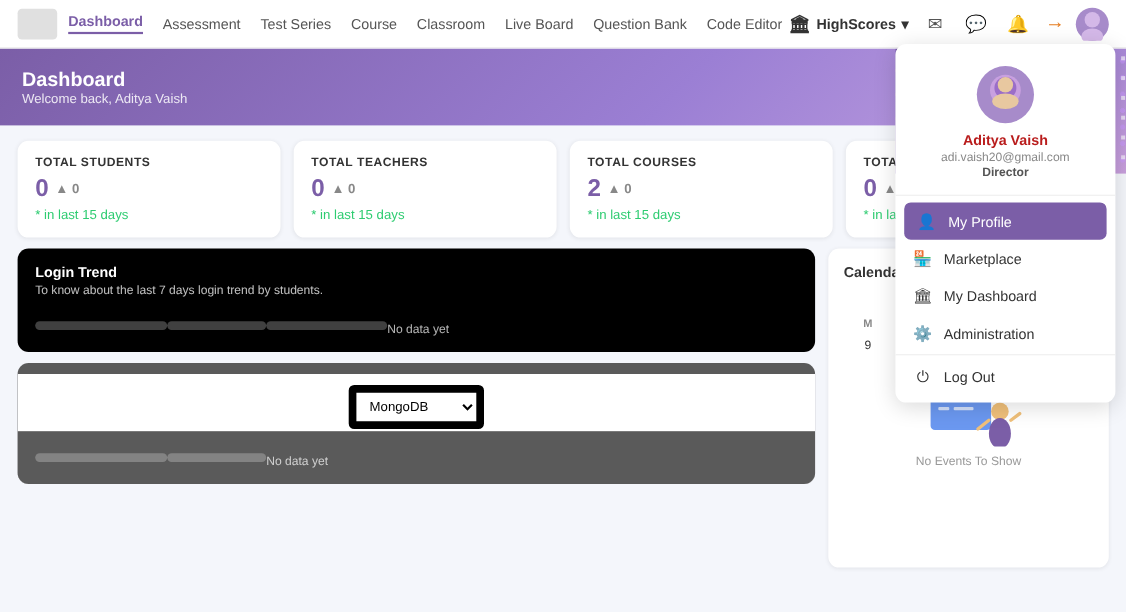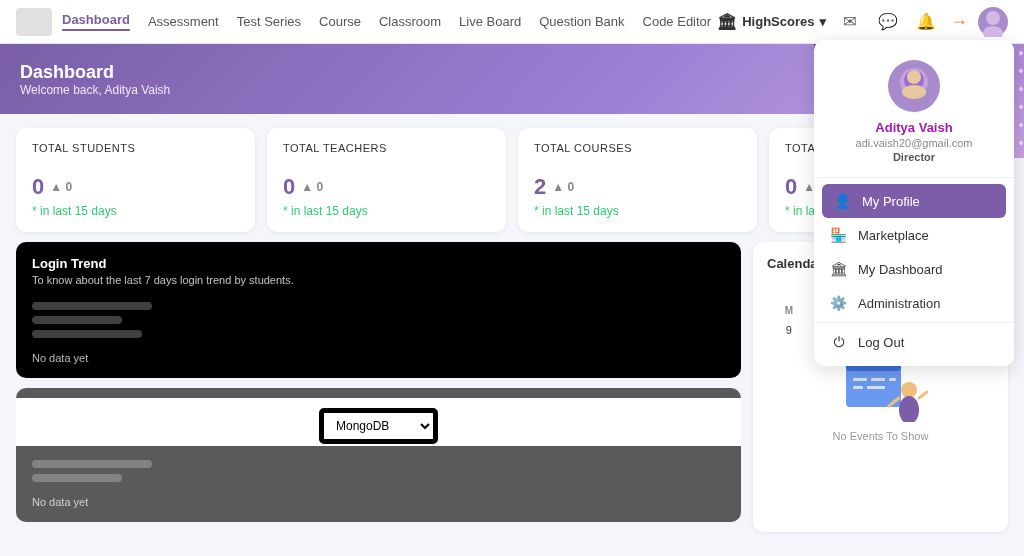--- a/index.html
+++ b/index.html
@@ -165,24 +165,24 @@
     }
     .stat-card {
       flex: 1;
       background: #fff;
       border-radius: 10px;
       padding: 14px 16px;
       box-shadow: 0 1px 4px rgba(0,0,0,0.07);
     }
     .stat-card .label {
       font-size: 11px;
-      font-weight: 400;
+      font-weight: 700;
       color: #333;
       letter-spacing: 0.5px;
-      margin-bottom: 20px;
+      margin-bottom: 4px;
     }
     .stat-card .value {
       font-size: 22px;
       font-weight: 700;
       color: #7b5ea7;
       display: flex;
       align-items: center;
       gap: 6px;
     }
     .stat-card .value .change {
@@ -222,22 +222,21 @@
       font-weight: 600;
     }
     .panel p {
       font-size: 11px;
       color: rgba(255,255,255,0.75);
       margin-top: 3px;
     }
     .panel-body {
       margin-top: 16px;
       display: flex;
-      flex-direction: column;
-      align-items: flex-start;
+      align-items: flex-end;
     }
     .bar-placeholder {
       width: 120px;
       height: 8px;
       background: rgba(255,255,255,0.25);
       border-radius: 4px;
       margin-bottom: 6px;
     }
     .bar-placeholder:nth-child(2) { width: 90px; }
     .bar-placeholder:nth-child(3) { width: 110px; }
@@ -247,21 +246,21 @@
       margin-top: 8px;
     }
 
     .select-row {
       display: flex;
       justify-content: center;
       margin-bottom: 12px;
     }
     .select-row select {
       padding: 5px 24px 5px 8px;
-      border: 5px solid #000000;
+      border: 7px solid #000000;
       border-radius: 5px;
       font-size: 12px;
       appearance: auto;
       cursor: pointer;
       background: #fff;
     }
 
     
     .right-panel {
       width: 255px;
@@ -356,21 +355,21 @@
       background: #a78bca;
       display: flex;
       align-items: center;
       justify-content: center;
       overflow: hidden;
       margin-bottom: 8px;
     }
     .dropdown-name {
       font-size: 13px;
       font-weight: 700;
-      color: #a21caf;
+      color: #b91c1c;
     }
     .dropdown-email {
       font-size: 11px;
       color: #888;
       margin-top: 2px;
     }
     .dropdown-role {
       font-size: 11px;
       color: #555;
       margin-top: 2px;

